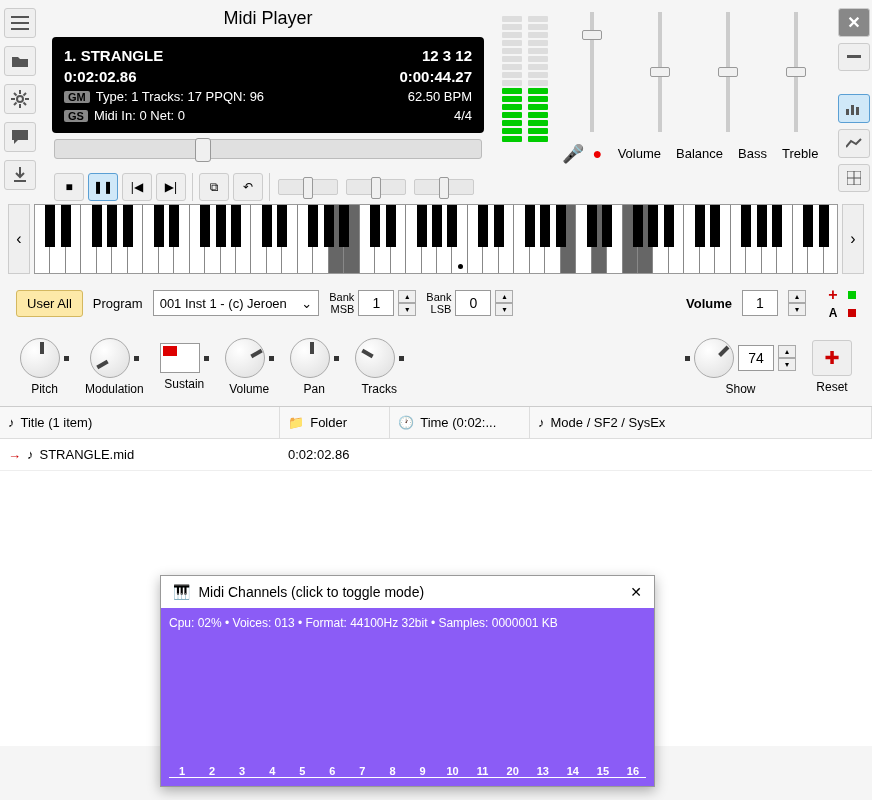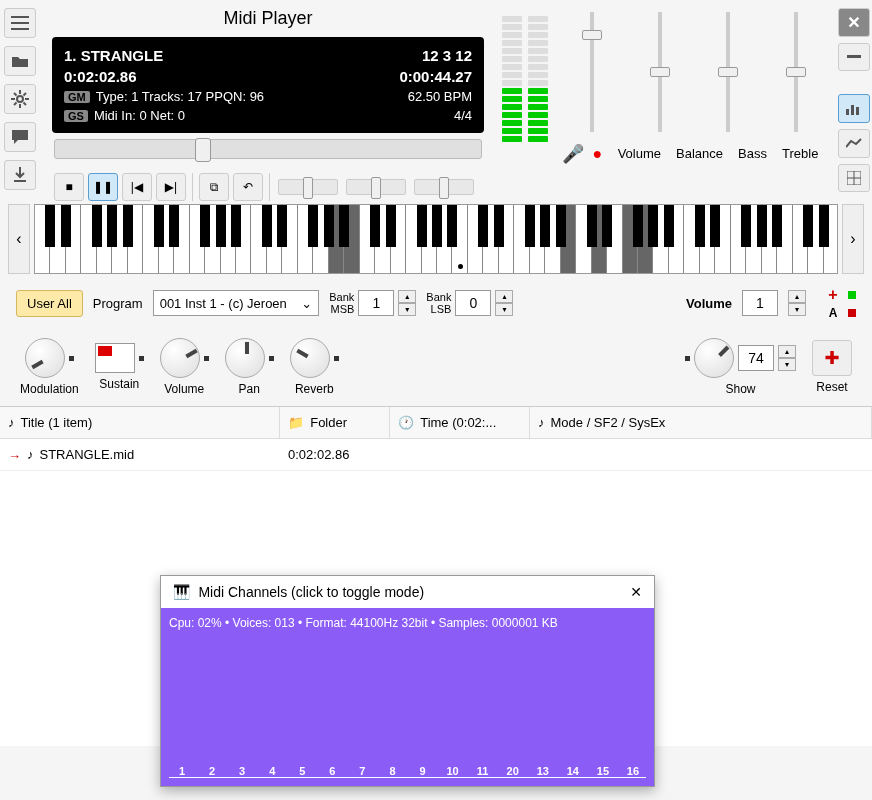--- a/index.html
+++ b/index.html
@@ -405,20 +405,29 @@
         <span style="font-weight:bold;font-size:12px;width:18px;text-align:center">A</span>
         <div class="red-dot"></div>
       </div>
   </div>
 </div>
 
 <div class="knobs-row">
   <div class="knob-group">
       <div class="knob-wrap">
         <div class="knob">
+          <div class="knob-ind" style="transform:rotate(0deg)"></div>
+        </div>
+        <div class="dot-ind"></div>
+      </div>
+      <span>Pitch</span>
+    </div>
+  <div class="knob-group">
+      <div class="knob-wrap">
+        <div class="knob">
           <div class="knob-ind" style="transform:rotate(-120deg)"></div>
         </div>
         <div class="dot-ind"></div>
       </div>
       <span>Modulation</span>
     </div>
   <div class="knob-group">
       <div class="knob-wrap">
         <div class="sustain-box">
           <div class="sustain-red"></div>
@@ -445,21 +454,21 @@
       </div>
       <span>Pan</span>
     </div>
   <div class="knob-group">
       <div class="knob-wrap">
         <div class="knob">
           <div class="knob-ind" style="transform:rotate(-60deg)"></div>
         </div>
         <div class="dot-ind"></div>
       </div>
-      <span>Reverb</span>
+      <span>Tracks</span>
     </div>
   <div style="flex:1"></div>
   <div class="knob-group">
       <div class="knob-wrap">
         <div class="dot-ind"></div>
         <div class="knob">
           <div class="knob-ind" style="transform:rotate(45deg)"></div>
         </div>
     <input class="spinner-input" value="74" style="">
     <div class="spinner-btns">

